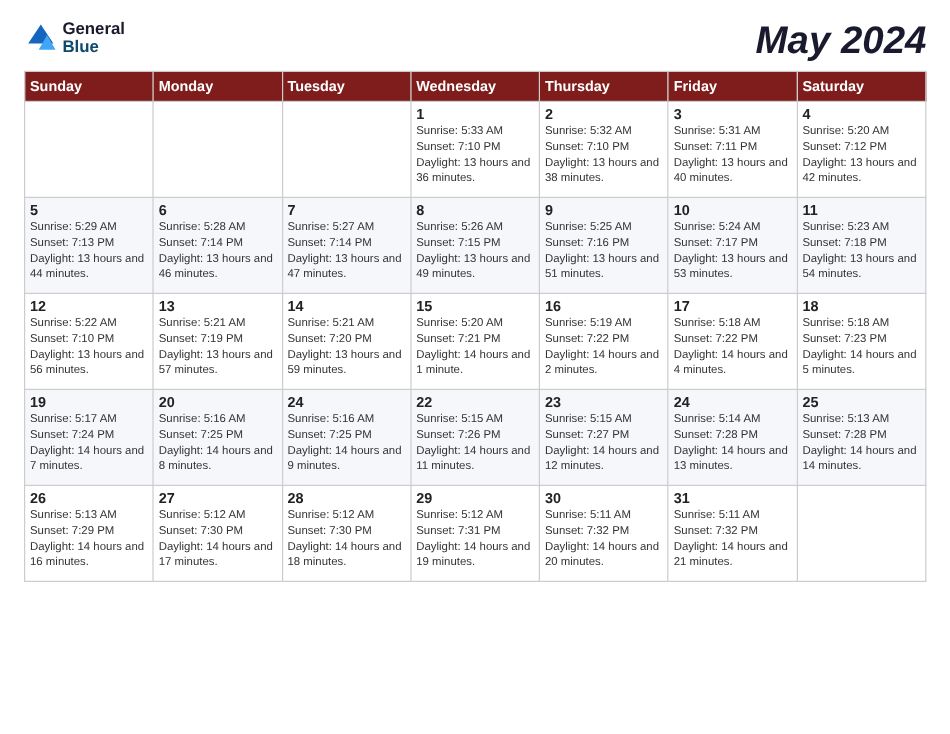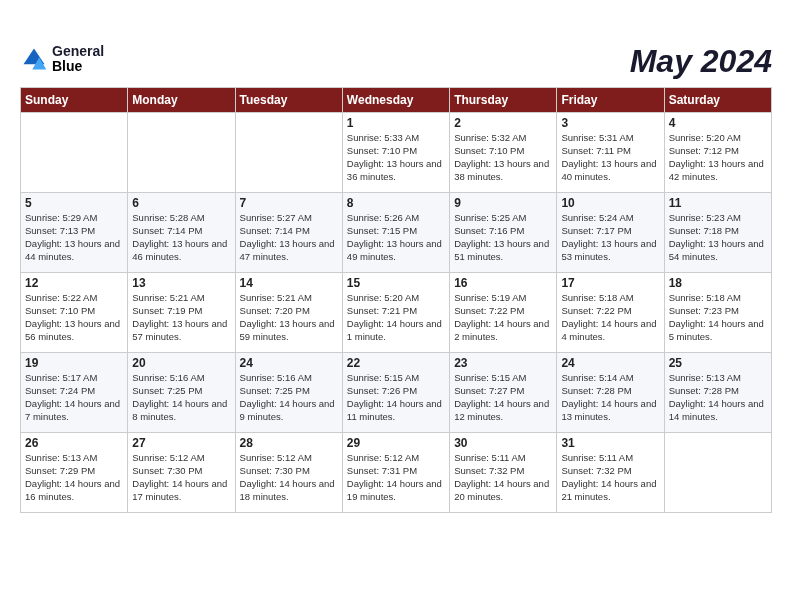--- a/index.html
+++ b/index.html
@@ -13,41 +13,40 @@
     .page {
       width: 792px;
       min-height: 612px;
       padding: 16px 20px 10px 20px;
     }
     .header {
       display: flex;
       justify-content: space-between;
       align-items: flex-start;
       margin-bottom: 8px;
-      margin-top: 28px;
     }
     .logo {
       display: flex;
       align-items: center;
       gap: 4px;
     }
     .logo-text {
       display: flex;
       flex-direction: column;
       line-height: 1.1;
     }
     .logo-general {
       font-size: 14px;
       font-weight: bold;
       color: #1a1a2e;
     }
     .logo-blue {
       font-size: 14px;
       font-weight: bold;
-      color: #000000;
+      color: #0c4a6e;
     }
     .logo-icon {
       width: 28px;
       height: 28px;
     }
     .title-block {
       text-align: right;
       font-style: italic;
     }
     .main-title {

